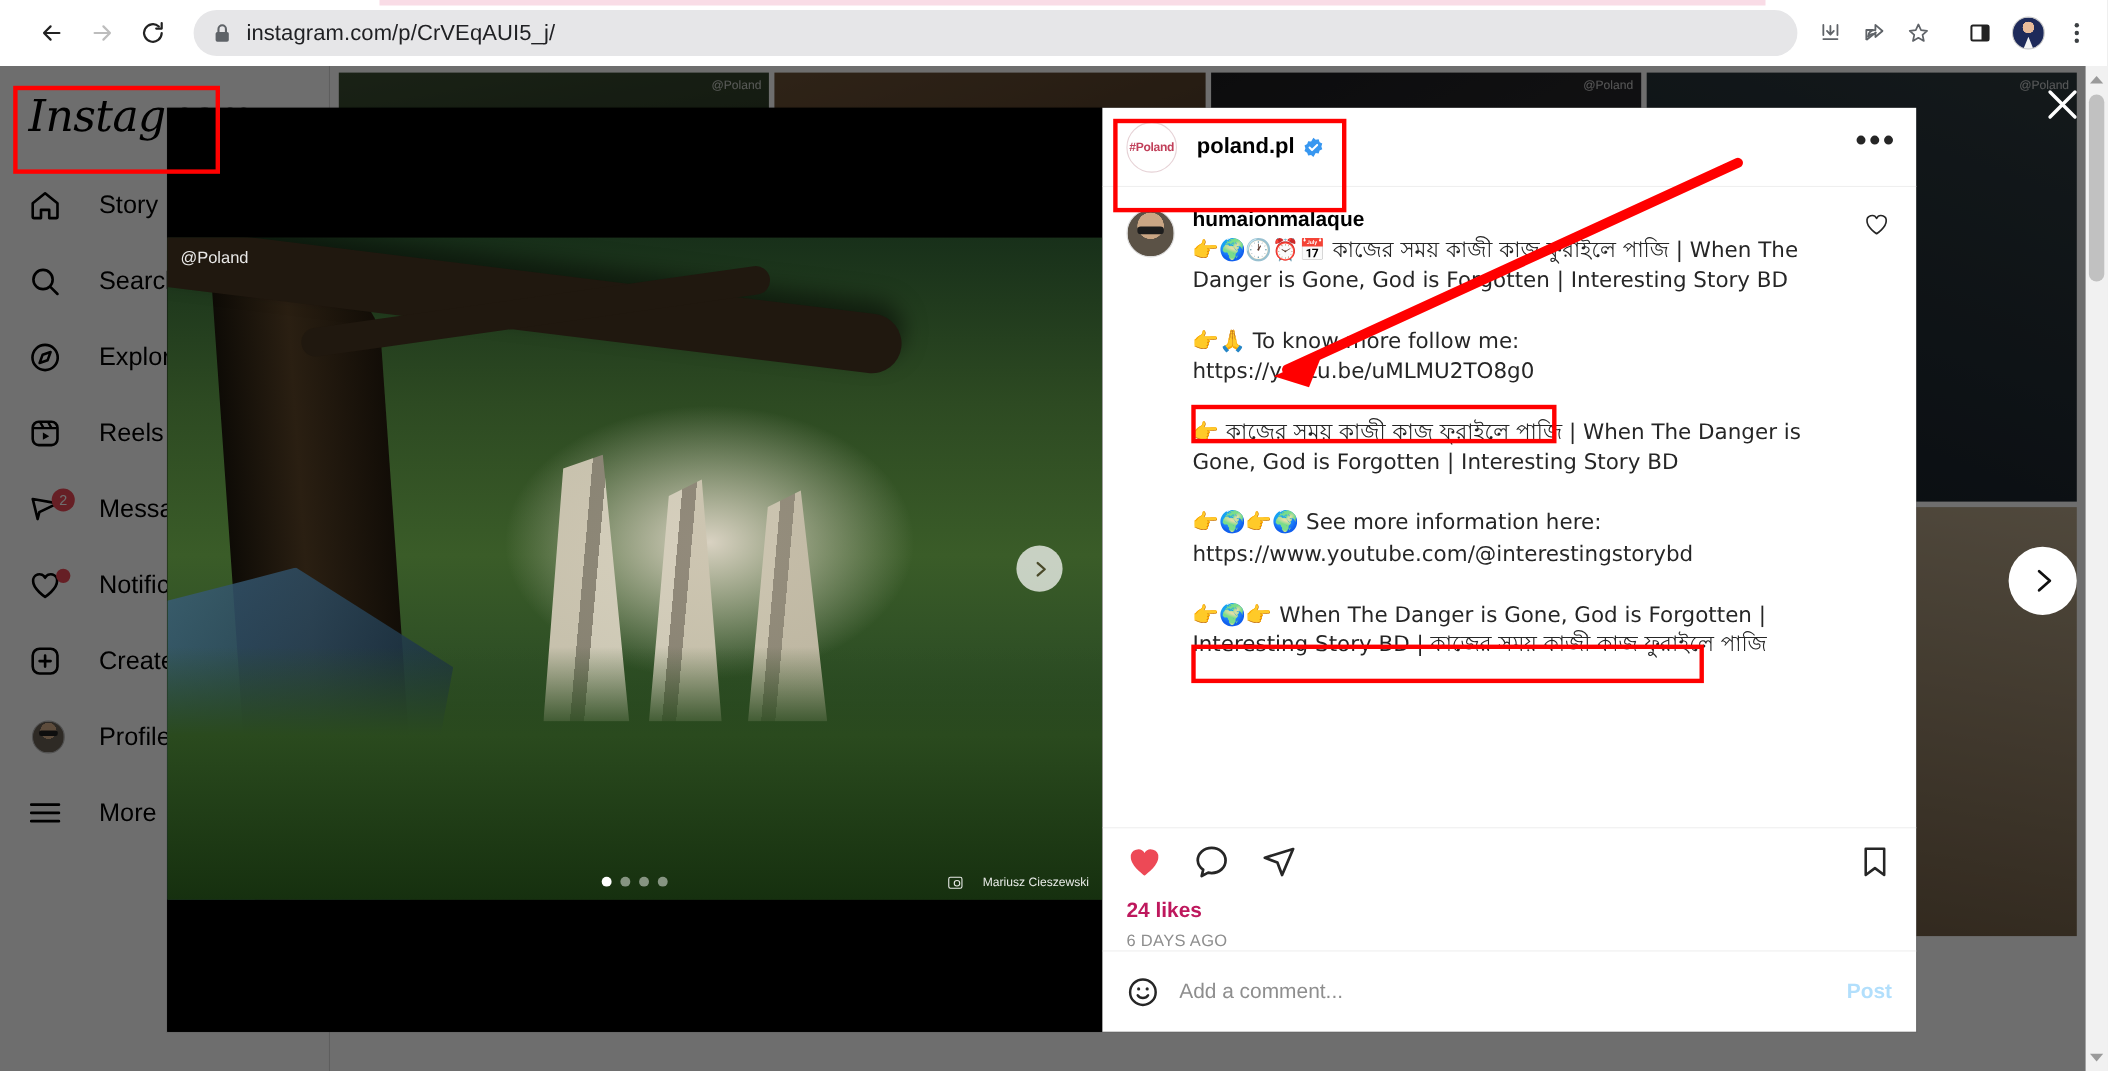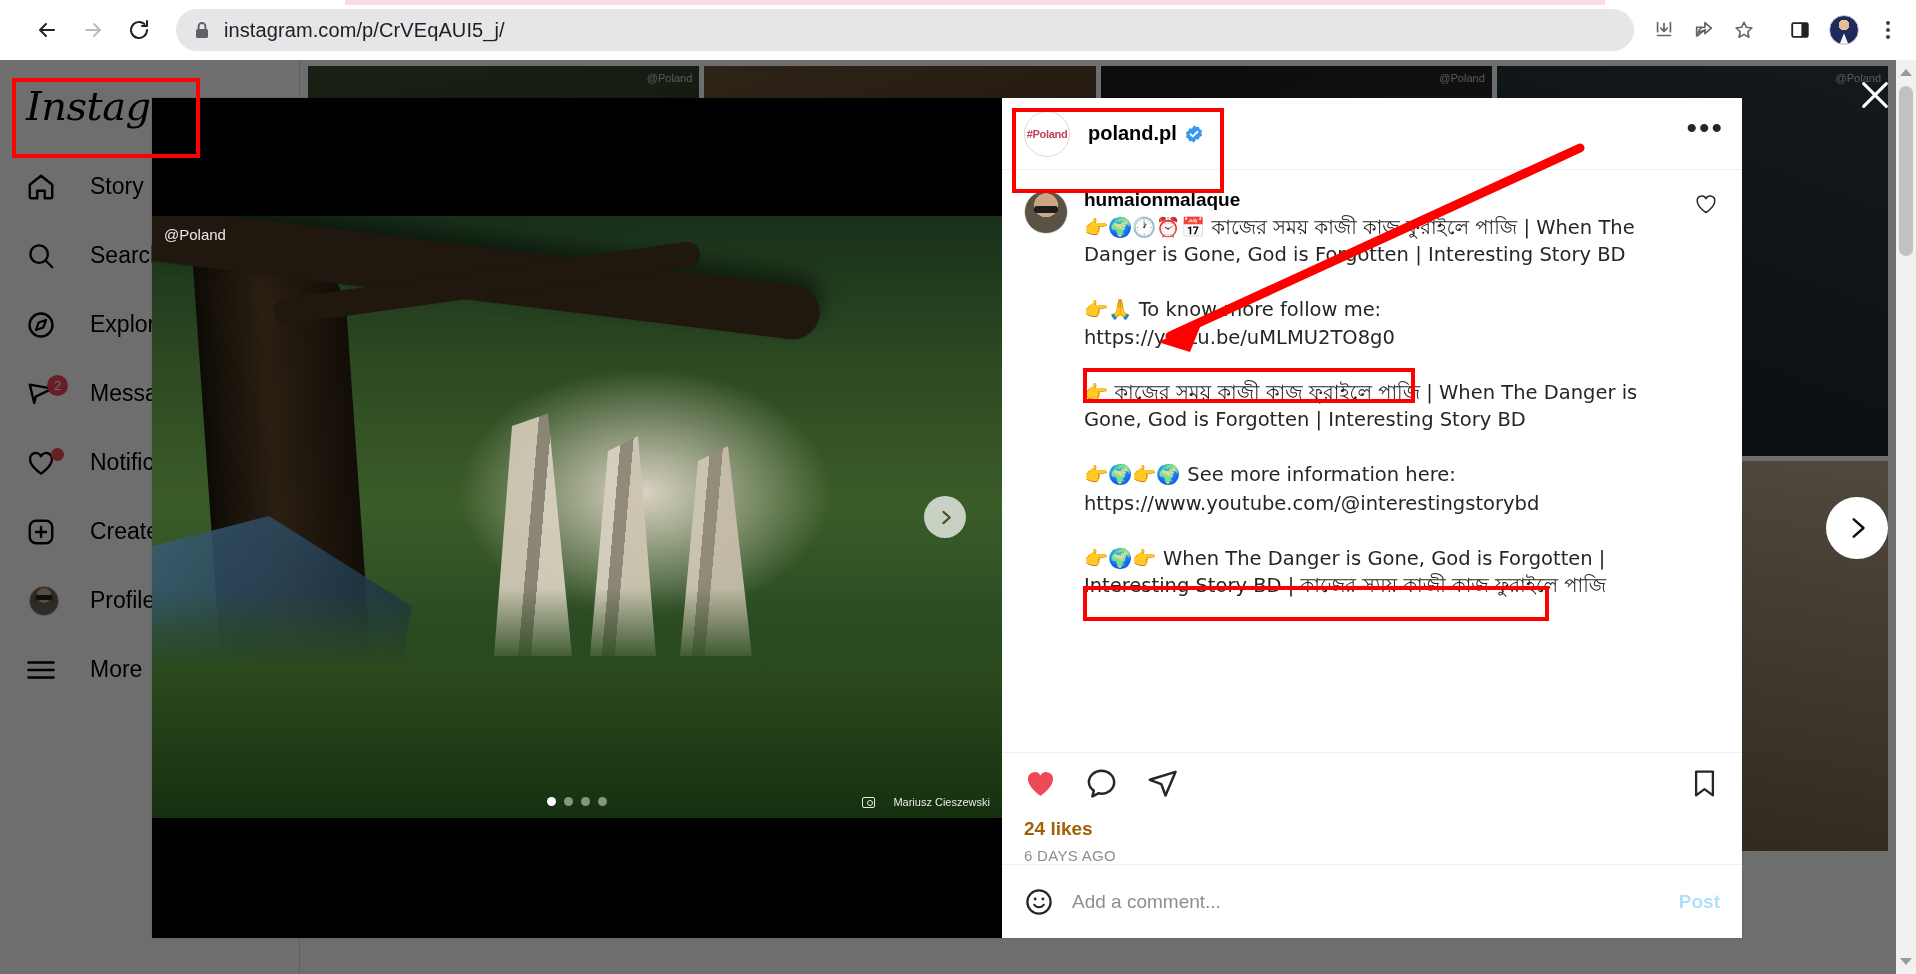--- a/index.html
+++ b/index.html
@@ -236,21 +236,21 @@
   .cap-gap { height: 26px; }
   .cap-link { color: #262626; }
   #like-caption-btn { margin-left: 14px; flex: 0 0 auto; margin-top: 4px; cursor: pointer; }
 
   #action-bar {
     flex: 0 0 auto; border-top: 1px solid #efefef; padding: 14px 22px 0 22px;
   }
   #action-icons { display: flex; align-items: center; }
   .act { margin-right: 28px; cursor: pointer; display: flex; }
   #save-btn { margin-left: auto; margin-right: 0; cursor: pointer; display: flex; }
-  #likes-count { font-size: 19px; font-weight: 600; color: #a16207; margin-top: 18px; }
+  #likes-count { font-size: 19px; font-weight: 600; color: #be185d; margin-top: 18px; }
   #post-time { font-size: 15px; color: #8e8e8e; margin-top: 7px; letter-spacing: .3px; }
 
   #comment-bar {
     flex: 0 0 auto; height: 74px; border-top: 1px solid #efefef;
     display: flex; align-items: center; padding: 0 22px;
   }
   #emoji-btn { flex: 0 0 auto; cursor: pointer; display: flex; }
   #comment-input {
     flex: 1 1 auto; border: none; outline: none; margin-left: 18px;
     font-size: 19px; color: #262626; font-family: "Liberation Sans", sans-serif; background: transparent;
@@ -397,20 +397,30 @@
     <div class="side-item">
       <span class="side-ico">
         <svg width="30" height="30" viewBox="0 0 24 24">
             <circle cx="12" cy="12" r="9.2" fill="none" stroke="#000" stroke-width="1.9"></circle>
             <path d="M16 8l-2.2 6L8 16l2.2-6z" fill="none" stroke="#000" stroke-width="1.8" stroke-linejoin="round"></path>
           </svg>
       </span>
       <span class="side-label">Explore</span>
     </div>
 
+    <div class="side-item">
+      <span class="side-ico">
+        <svg width="30" height="30" viewBox="0 0 24 24">
+          <rect x="3" y="3.5" width="18" height="17" rx="4.4" fill="none" stroke="#000" stroke-width="1.9"></rect>
+          <path d="M3.6 8.2h16.8M8.4 3.8l2.4 4.2M14.2 3.8l2.4 4.2" stroke="#000" stroke-width="1.7"></path>
+          <path d="M10.4 11.4l4.6 2.6-4.6 2.6z" fill="#000"></path>
+        </svg>
+      </span>
+      <span class="side-label">Reels</span>
+    </div>
 
     <div class="side-item">
       <span class="side-ico">
         <svg width="30" height="30" viewBox="0 0 24 24">
             <path d="M3 4.5l18 3.2-13.2 6.4-1.2 5-3.6-14.6z" fill="none" stroke="#000" stroke-width="1.9" stroke-linejoin="round"></path>
           </svg>
         <span class="badge-count">2</span>
       </span>
       <span class="side-label">Messages</span>
     </div>

